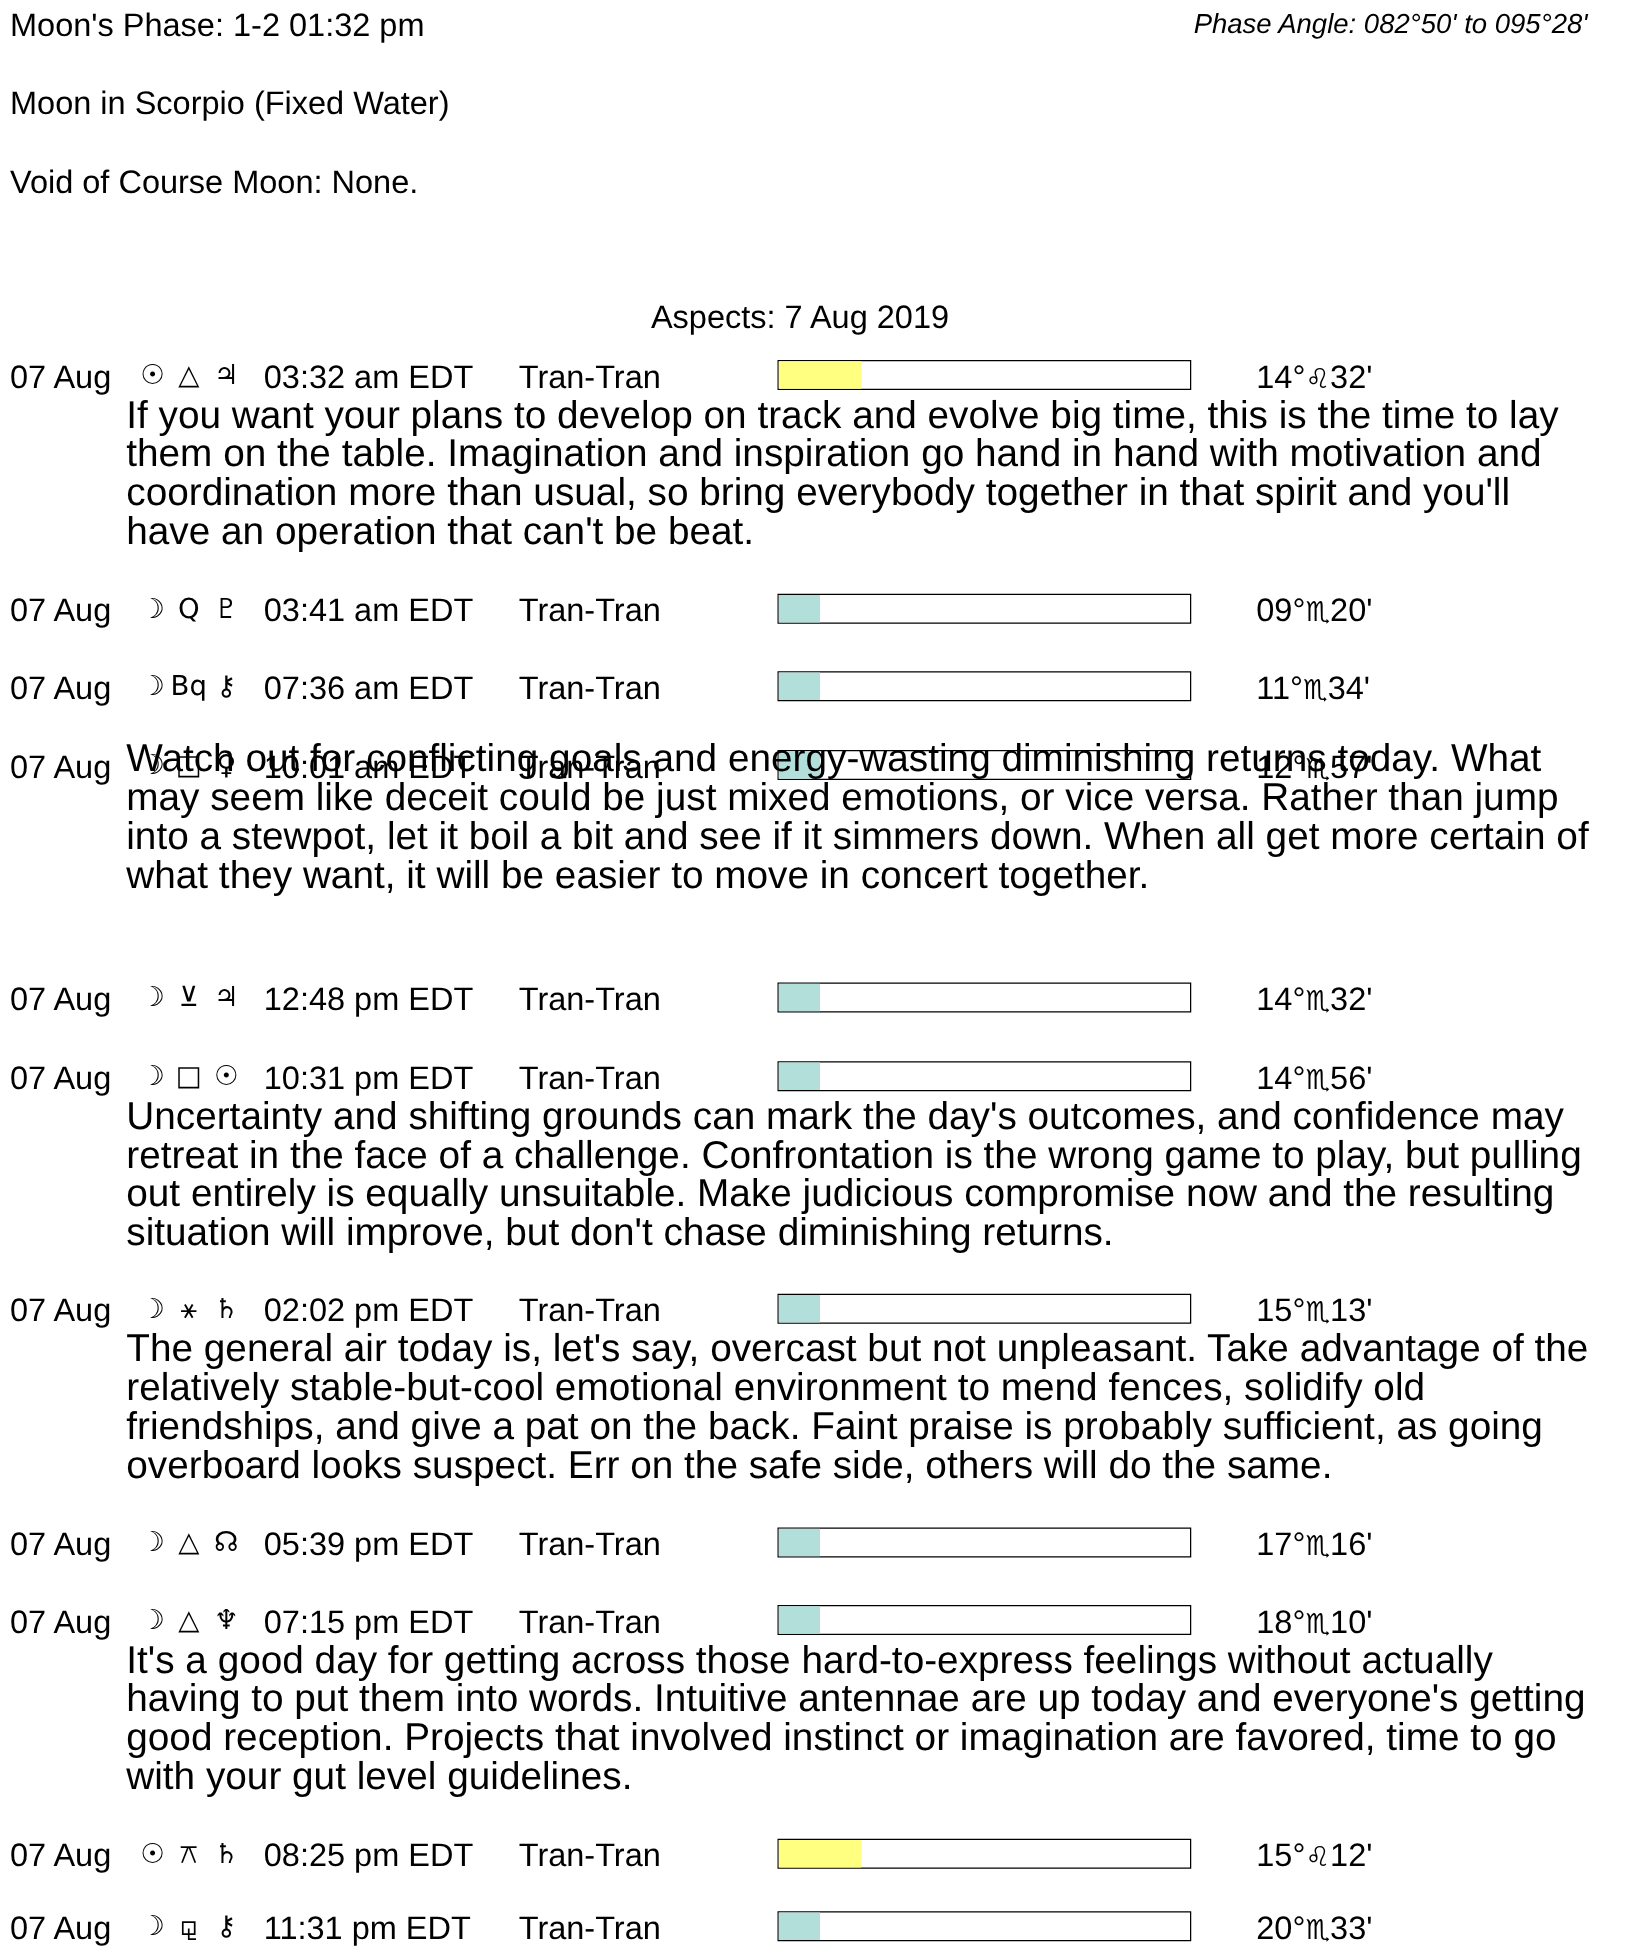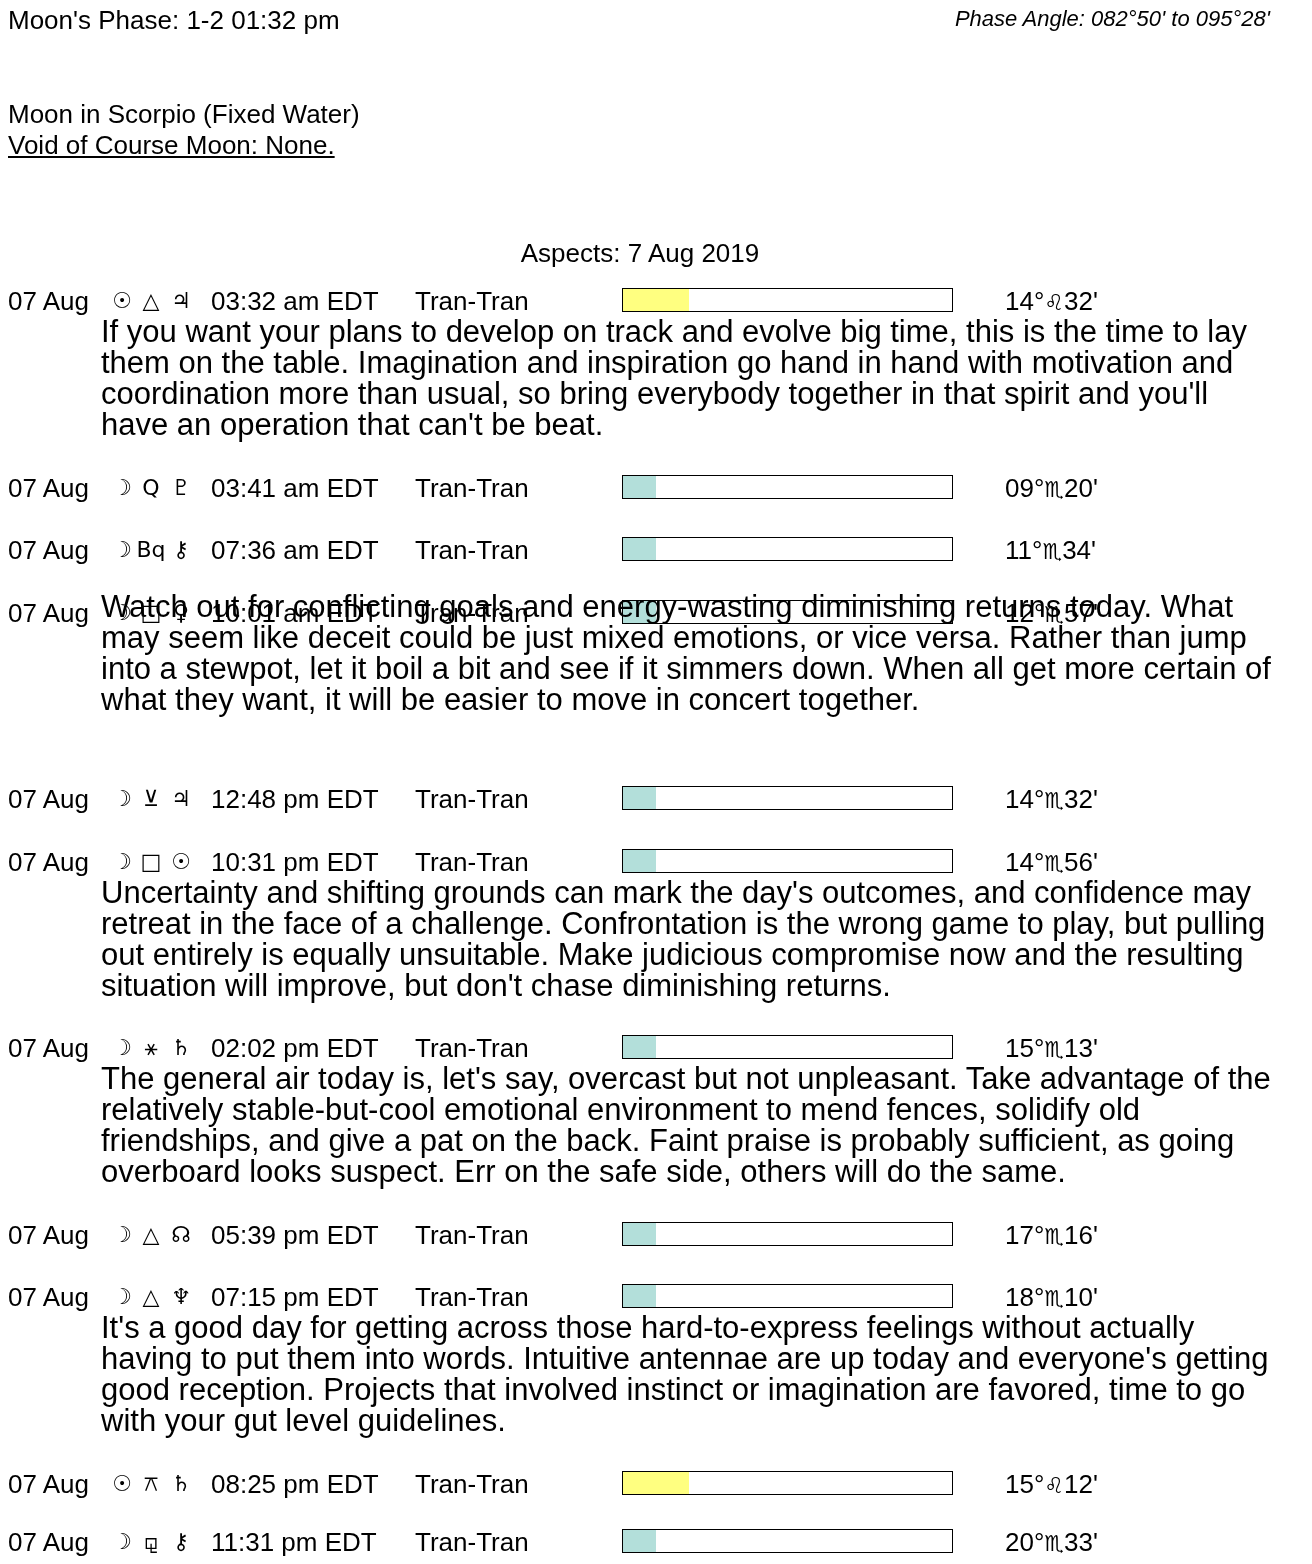--- a/index.html
+++ b/index.html
@@ -4,22 +4,22 @@
 <style>
   html, body { margin: 0; padding: 0; background: #ffffff; }
   body {
     width: 1312px; height: 1564px; position: relative; overflow: hidden;
     font-family: "Liberation Sans", "DejaVu Sans", sans-serif;
     color: #000; font-size: 26px;
   }
   .abs { position: absolute; white-space: nowrap; line-height: 30px; }
   #phase { left: 8px; top: 5px; }
   #phase-angle { right: 42px; top: 4px; font-size: 22px; font-style: italic; }
-  #moon-sign { left: 8px; top: 67px; margin-top: 32px; }
-  #voc { left: 8px; top: 130px; text-decoration: underline; }
+  #moon-sign { left: 8px; top: 67px; }
+  #voc { left: 8px; top: 130px; }
   #aspects-title { left: 0; width: 1280px; text-align: center; top: 238px; }
 
   .row { position: absolute; left: 0; width: 1208px; height: 32px; }
   .row .date { position: absolute; left: 8px; top: 0; line-height: 32px; }
   .row .glyphs { position: absolute; left: 108px; top: 0; line-height: 32px; width: 100px; display: flex; gap: 0; }
   .row .glyphs span { display: inline-block; text-align: center; font-family: "DejaVu Sans", sans-serif; font-size: 22px; }
   .row .g1 { width: 28px; }
   .row .g2 { width: 30px; }
   .row .g3 { width: 30px; }
   .row .time { position: absolute; left: 211px; top: 0; line-height: 32px; }

